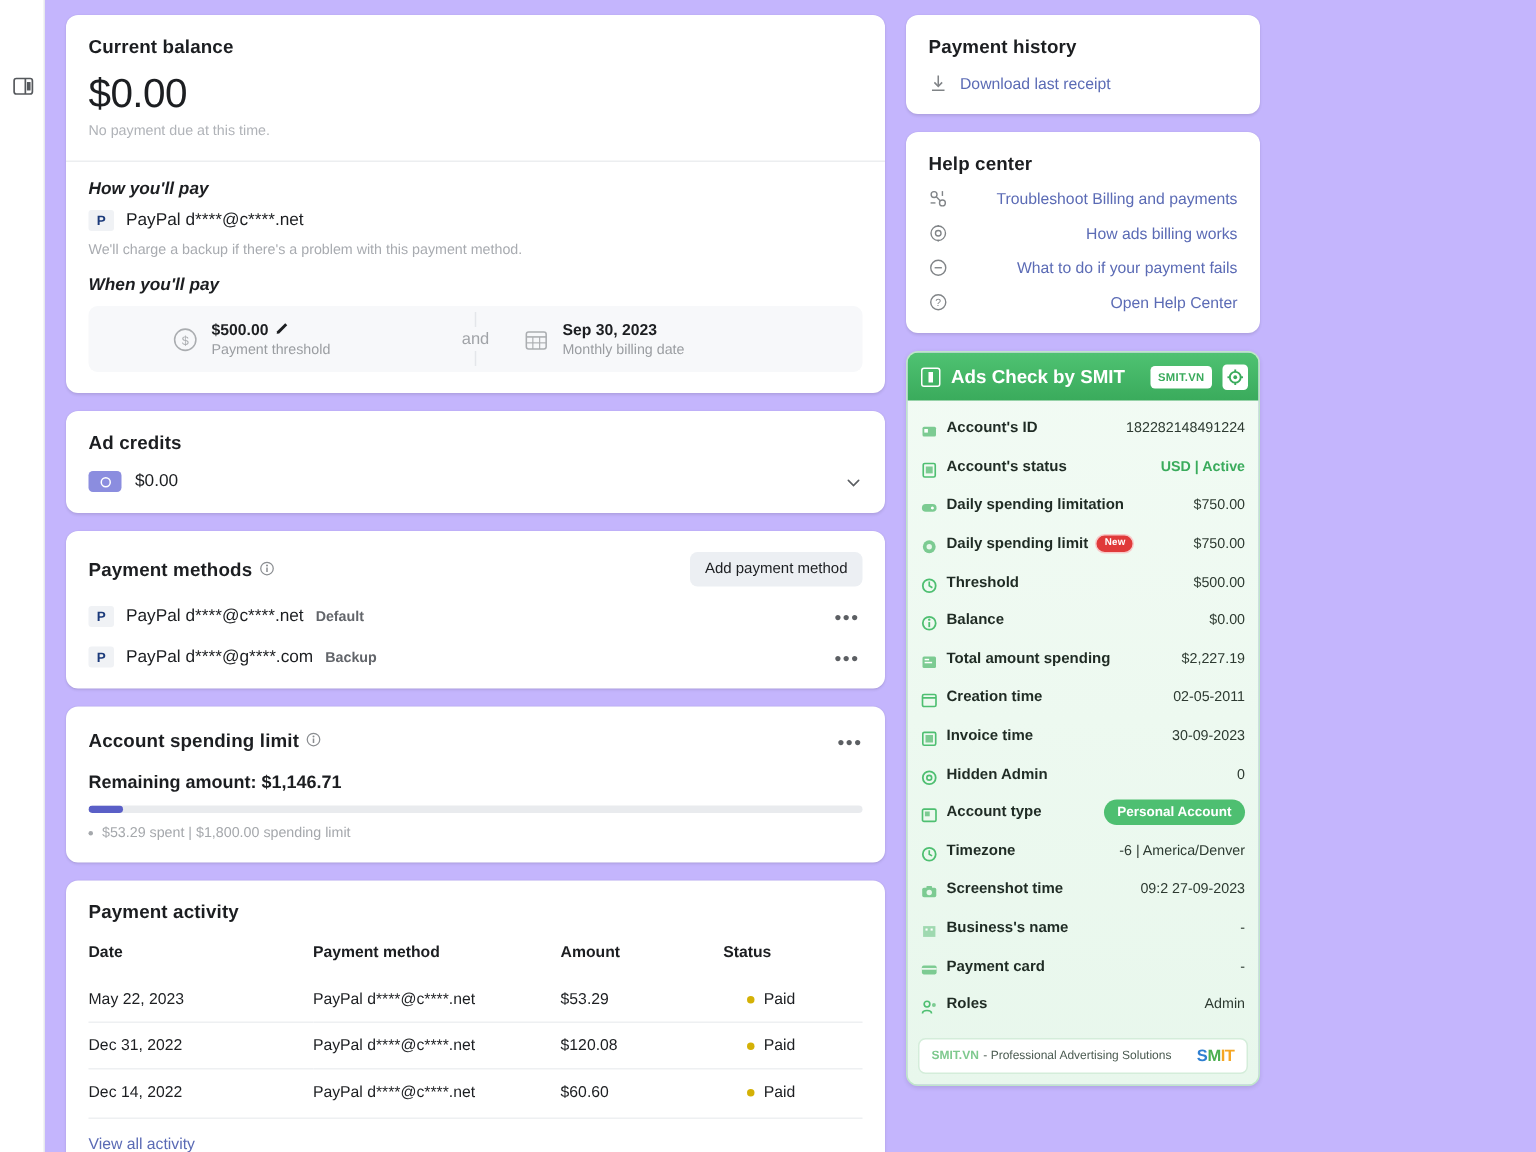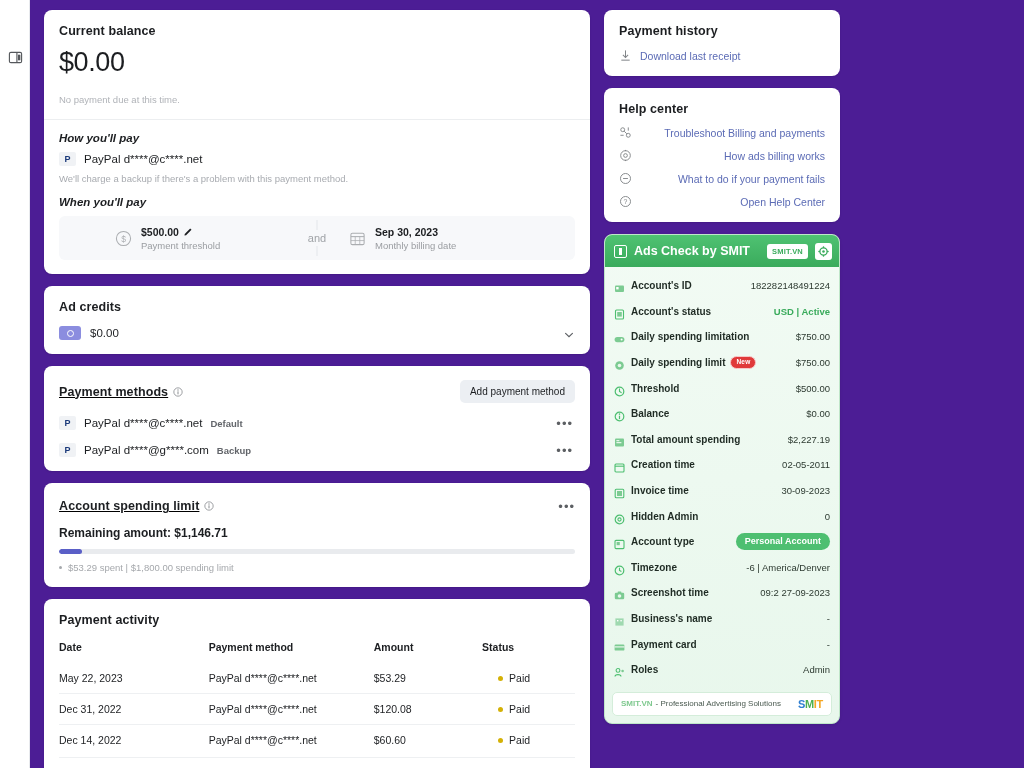--- a/index.html
+++ b/index.html
@@ -23,37 +23,37 @@
     width: 19px; height: 19px; border-radius: 4px;
     display: flex; align-items: center; justify-content: center;
   }
   .rail-btn svg { display: block; }
 
   
   .content {
     flex: 1 1 auto; height: 768px;
     padding: 10px 12px 0 14px;
     display: flex; gap: 14px;
-    background: #4c1d95;
+    background: #c4b5fd;
   }
   .col-left { width: 546px; flex: 0 0 546px; display: flex; flex-direction: column; gap: 12px; }
   .col-right { width: 236px; flex: 0 0 236px; display: flex; flex-direction: column; gap: 12px; }
 
   .card {
     background: #ffffff; border-radius: 8px;
     box-shadow: 0 1px 2px rgba(0,0,0,.10), 0 0 1px rgba(0,0,0,.06);
   }
   .card-pad { padding: 14px 15px; }
 
   .sec-title { font-size: 12.5px; font-weight: bold; color: #1c1e21; letter-spacing: .1px; }
 
   
   .bal-top { padding: 14px 15px 14px 15px; border-bottom: 1px solid #eceef0; }
   .bal-amount { font-size: 27px; font-weight: normal; color: #1c1e21; margin-top: 9px; letter-spacing: -.4px; }
-  .bal-note { font-size: 9.5px; color: #b0b3b8; margin-top: 16px; }
+  .bal-note { font-size: 9.5px; color: #b0b3b8; margin-top: 4px; }
 
   .pay-section { padding: 12px 15px 14px; }
   .lbl { font-size: 11.5px; font-weight: bold; color: #1c1e21; font-style: italic; }
   .method-row { display: flex; align-items: center; gap: 8px; margin-top: 8px; }
   .pp-badge {
     width: 17px; height: 14px; border-radius: 2px; background: #f0f2f5;
     display: flex; align-items: center; justify-content: center;
     font-size: 9px; font-weight: bold; color: #1b3a7a; line-height: 1;
   }
   .method-txt { font-size: 11.5px; color: #1c1e21; }
@@ -84,21 +84,21 @@
   .credit-chip {
     width: 22px; height: 14px; border-radius: 3px; background: #8b8ddf;
     display: flex; align-items: center; justify-content: center;
   }
   .credit-chip .dot { width: 7px; height: 7px; border-radius: 50%; border: 1.5px solid #fff; }
   .credit-amt { font-size: 11.5px; color: #1c1e21; }
   .chev { position: absolute; right: 0; top: 1px; }
 
   
   .row-between { display: flex; align-items: center; justify-content: space-between; }
-  .title-ico { display: flex; align-items: center; gap: 5px; text-decoration: underline; }
+  .title-ico { display: flex; align-items: center; gap: 5px; }
   .btn-grey {
     background: #eceff3; border: none; border-radius: 5px;
     font-size: 10px; color: #1c1e21; font-family: inherit;
     padding: 6px 10px; cursor: pointer; white-space: nowrap;
   }
   .pm-row { display: flex; align-items: center; gap: 8px; margin-top: 13px; position: relative; }
   .pm-tag { font-size: 9.5px; color: #62656a; font-weight: bold; }
   .dots { position: absolute; right: 2px; color: #5c5f63; font-size: 13px; letter-spacing: 1px; line-height: 1; }
 
   

